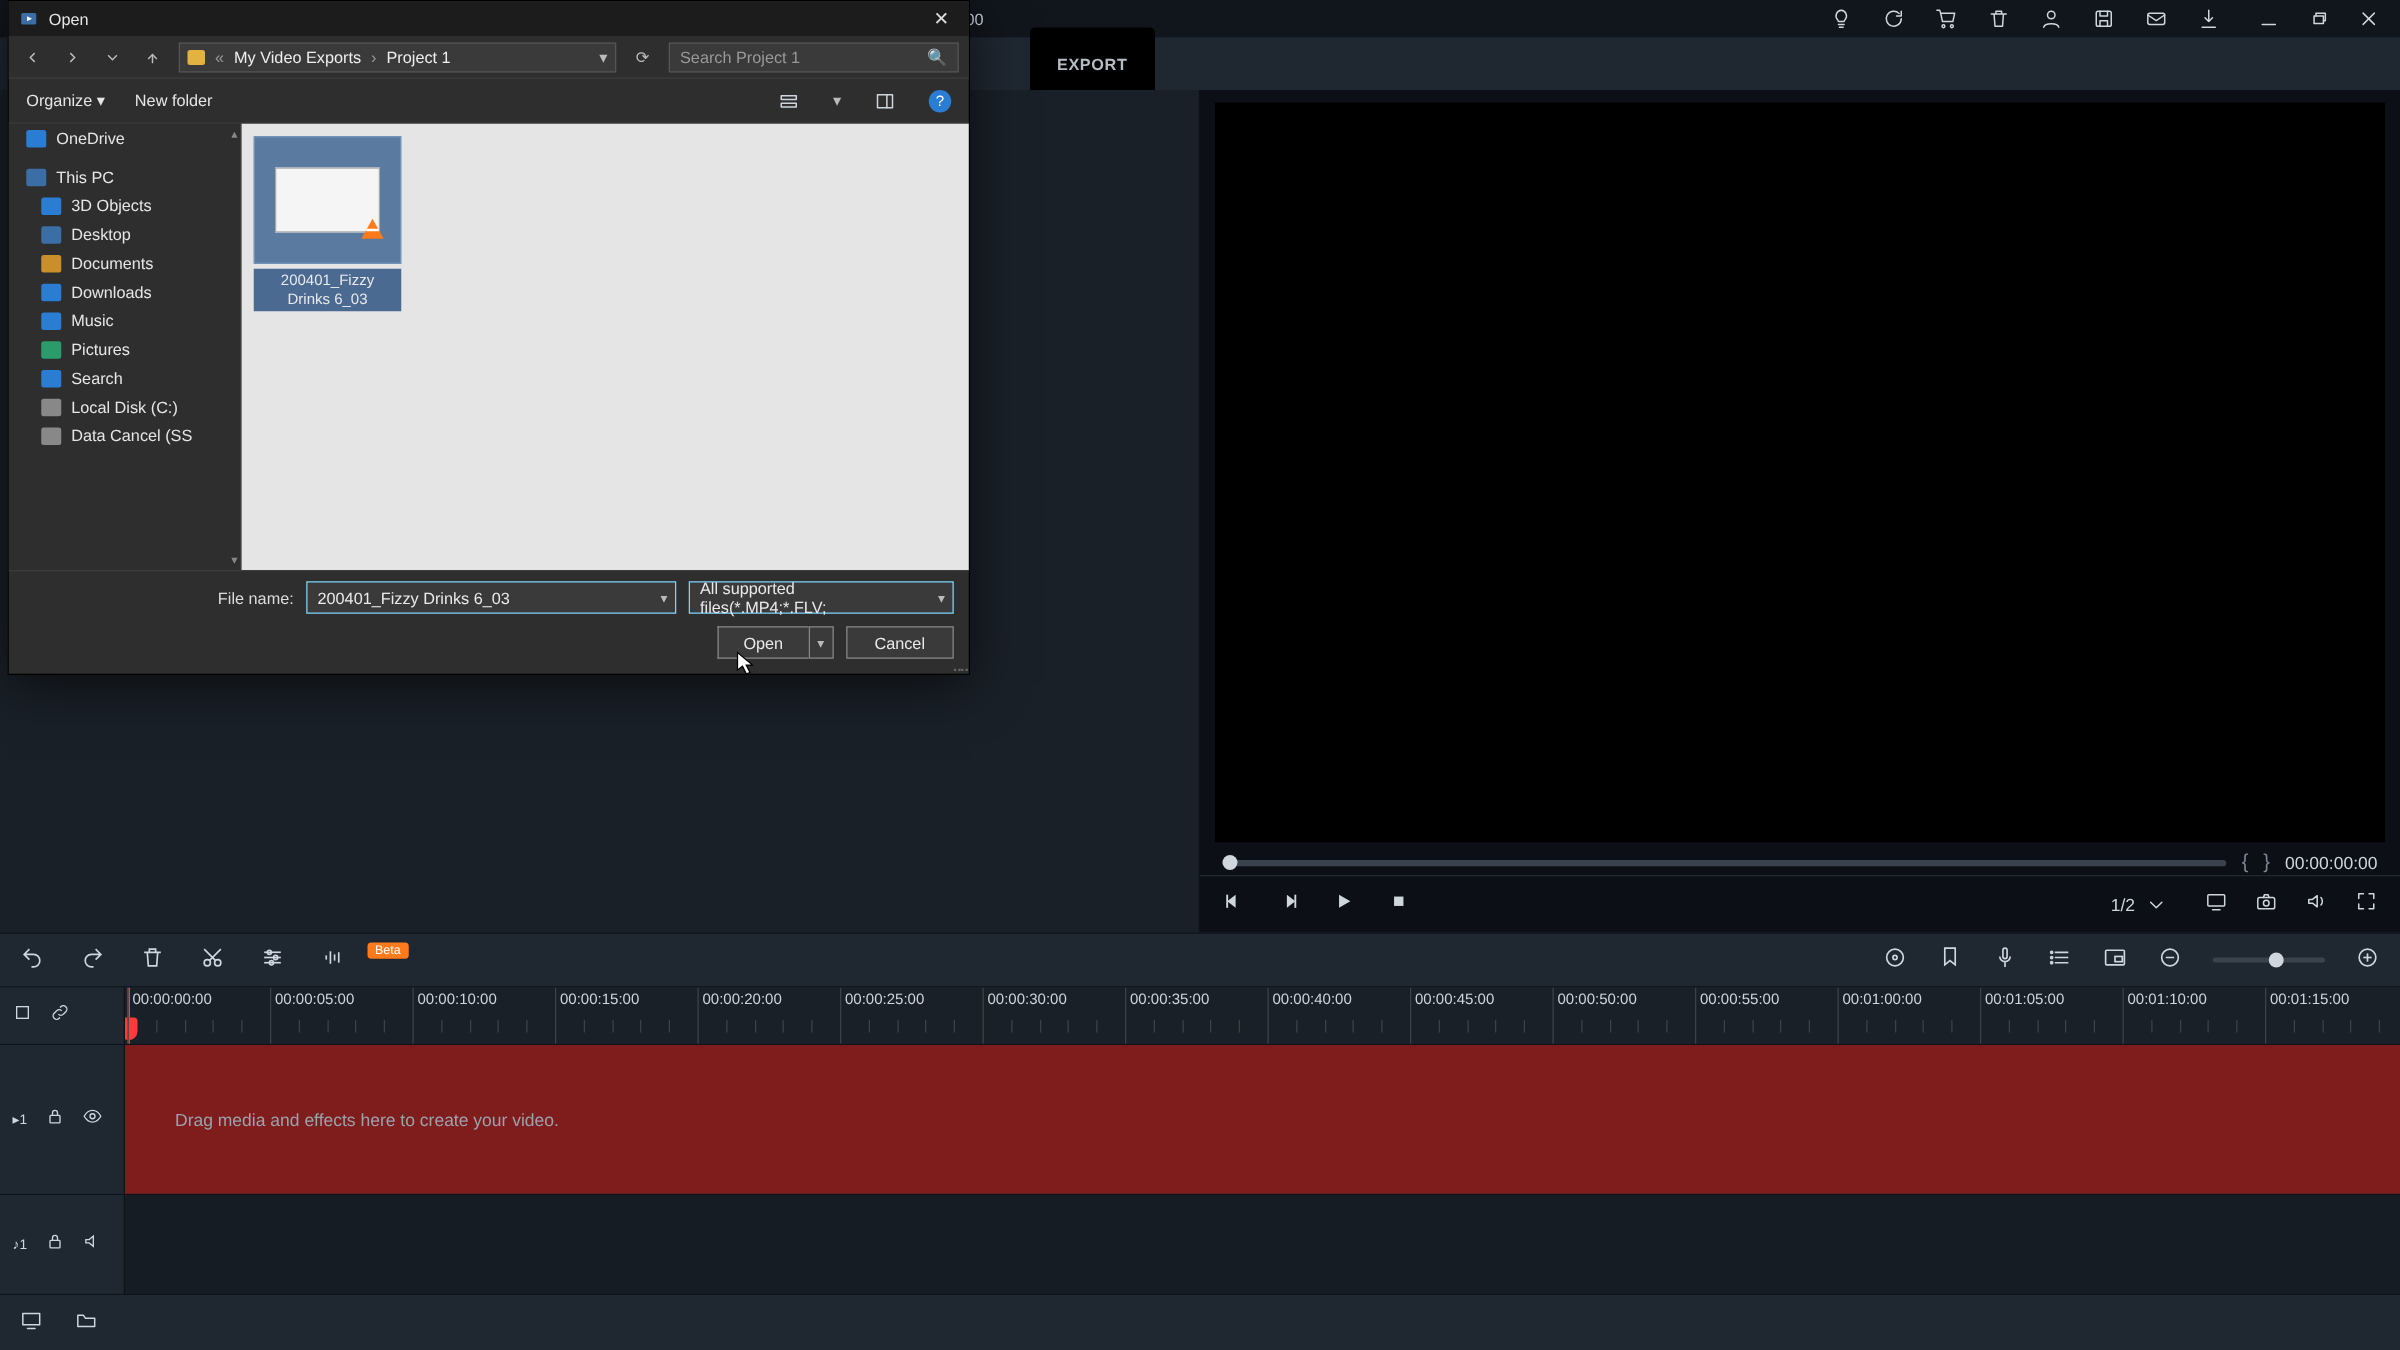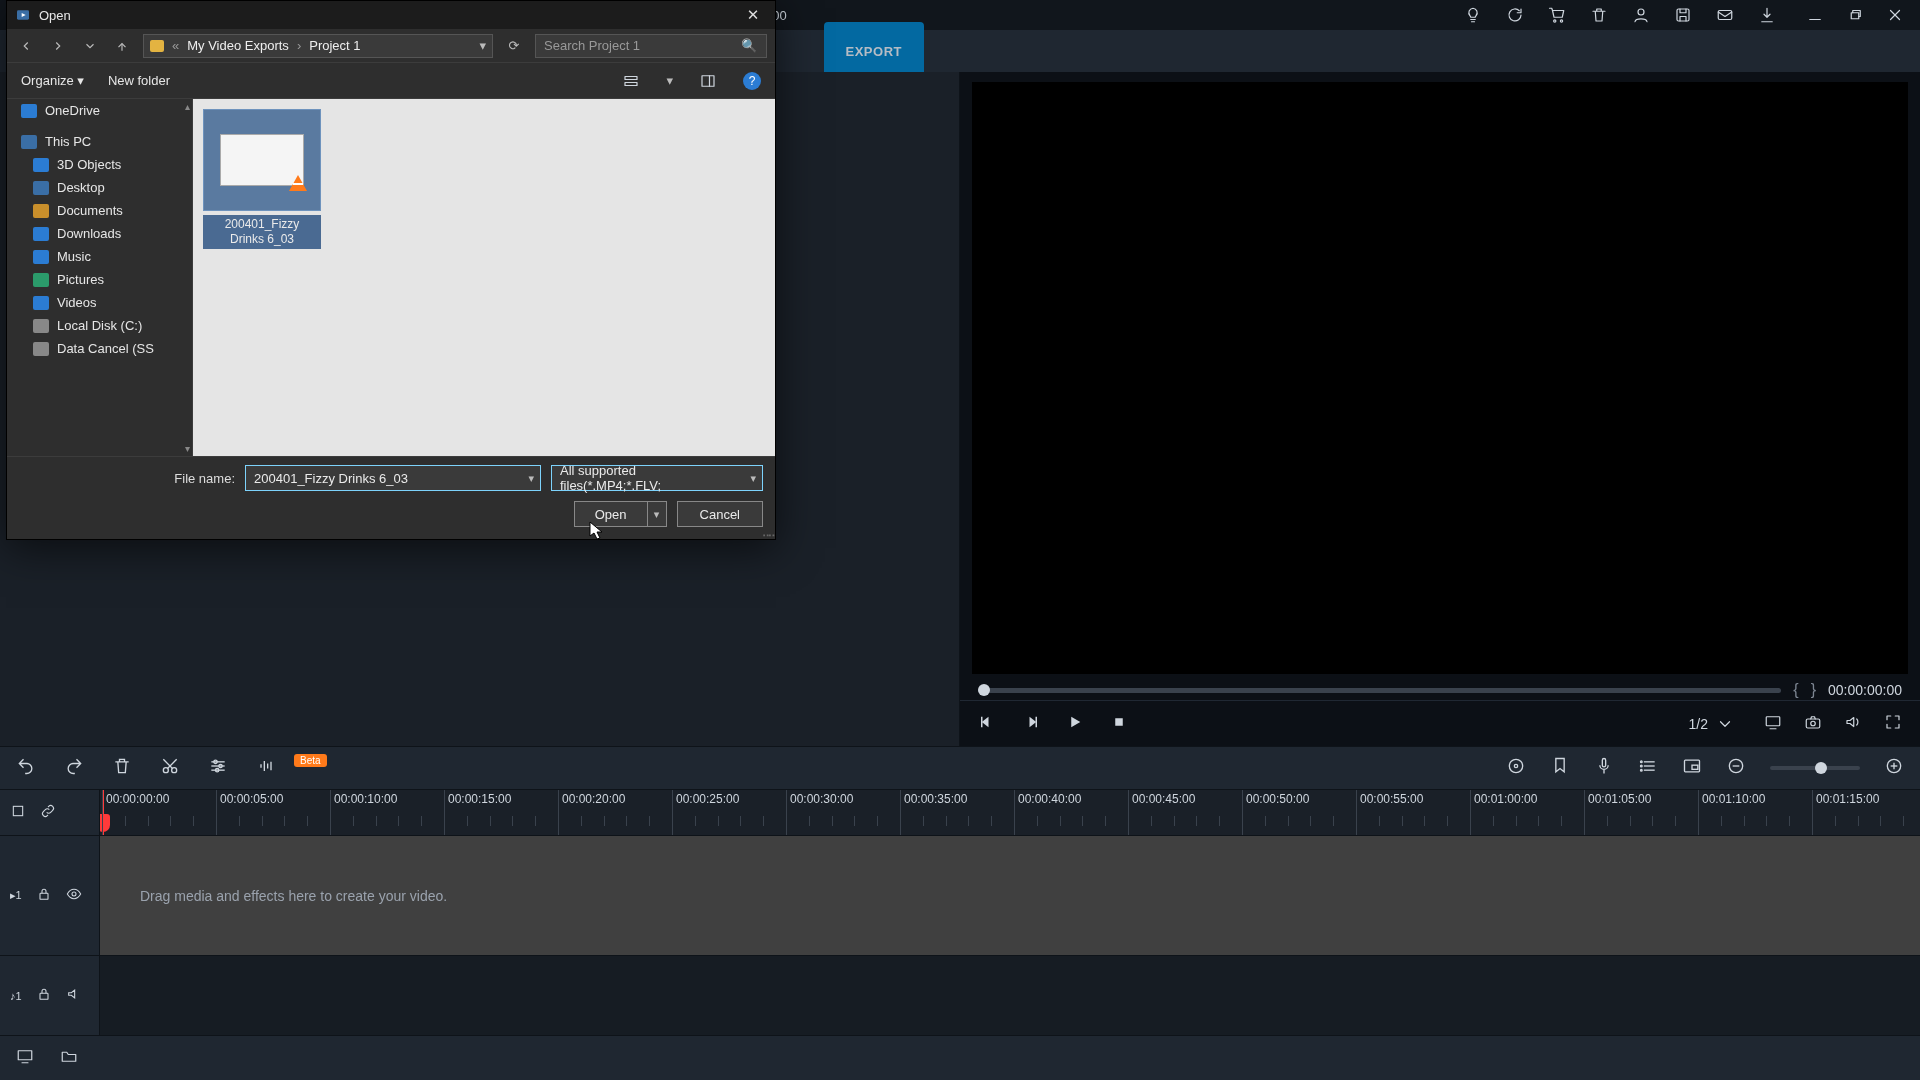--- a/index.html
+++ b/index.html
@@ -9,21 +9,21 @@
 .app { position: absolute; inset: 0; background: #1a2028; display: flex; flex-direction: column; }
 
 .app-titlebar { height: 30px; background: #11161c; color: #cfd6de; display: flex; align-items: center; }
 .app-titlebar .title { flex: 1; text-align: center; font-size: 13px; }
 .app-titlebar .tools { display: flex; gap: 24px; padding: 0 14px; align-items: center; }
 .app-titlebar .syswin { display: flex; gap: 22px; padding: 0 16px; align-items: center; }
 .app-titlebar .ico { width: 18px; height: 18px; display: flex; align-items: center; justify-content: center; color: #cfd6de; }
 .app-titlebar .ico svg { width: 18px; height: 18px; fill: none; stroke: #cfd6de; stroke-width: 1.6; }
 
 .app-toolbar { height: 42px; background: #1f2731; display: flex; align-items: center; padding: 0 16px; gap: 12px; }
-.export-btn { margin-left: auto; margin-right: 980px; background: #0369a1; color: #b6bcc4; padding: 22px 22px; border-radius: 4px; font-size: 13px; font-weight: 600; letter-spacing: .5px; }
+.export-btn { margin-left: auto; margin-right: 980px; background: #000000; color: #b6bcc4; padding: 22px 22px; border-radius: 4px; font-size: 13px; font-weight: 600; letter-spacing: .5px; }
 
 .media-row { height: 48px; background: #1a2028; display: flex; align-items: center; padding: 0 10px; gap: 14px; border-bottom: 1px solid #0e1319; }
 .search-input { flex: 0 0 180px; background: transparent; border: none; color: #cfd6de; font-size: 14px; padding: 6px 8px; }
 .media-row .spacer { flex: 1; }
 
 .workspace { flex: 1; display: flex; }
 .media-panel { width: 960px; background: #1a2028; border-right: 1px solid #0e1319; }
 .preview-panel { flex: 1; display: flex; flex-direction: column; background: #0c1016; }
 .preview-canvas { flex: 1; background: #000; margin: 10px 12px 6px 12px; min-height: 420px; }
 .preview-scrub { height: 20px; display: flex; align-items: center; padding: 0 18px; gap: 12px; }
@@ -52,21 +52,21 @@
 .track-head svg { width: 16px; height: 16px; stroke: #cfd6de; fill: none; stroke-width: 1.6; }
 .ruler { flex: 1; position: relative; background: #1a2028; overflow: hidden; }
 .ruler .tick { position: absolute; top: 0; height: 100%; border-left: 1px solid #3a424d; }
 .ruler .tick.minor { top: 26px; height: 10px; }
 .ruler .tick-label { position: absolute; top: 2px; font-size: 12px; color: #cfd6de; }
 .playhead { position: absolute; top: 0; bottom: 0; width: 2px; background: #ff3a3a; left: 2px; }
 .playhead::before { content: ""; position: absolute; top: 24px; left: -6px; width: 14px; height: 18px; background: #ff3a3a; border-radius: 3px 3px 7px 7px; }
 
 .track-row { display: flex; height: 120px; border-bottom: 1px solid #0e1319; }
 .track-row.small { height: 80px; }
-.track-body { flex: 1; background: #404040; position: relative; display: flex; align-items: center; padding-left: 40px; color: #9aa2ad; font-size: 14px; }
+.track-body { flex: 1; background: #7f1d1d; position: relative; display: flex; align-items: center; padding-left: 40px; color: #9aa2ad; font-size: 14px; }
 .track-body.dark { background: #161c23; }
 .track-label { font-size: 11px; color: #cfd6de; }
 
 
 .dialog { position: absolute; left: 6px; top: 0; width: 770px; height: 540px; background: #2e2e2e; color: #e6e6e6; border: 1px solid #000; box-shadow: 0 8px 40px rgba(0,0,0,.6); display: flex; flex-direction: column; font-size: 13px; }
 .dlg-title { height: 28px; background: #1c1c1c; display: flex; align-items: center; padding: 0 8px; gap: 8px; }
 .dlg-title .x { margin-left: auto; width: 28px; text-align: center; color: #ddd; font-size: 15px; }
 .dlg-title .appico { width: 16px; height: 16px; }
 .dlg-nav { height: 34px; background: #2e2e2e; display: flex; align-items: center; padding: 0 8px; gap: 10px; border-bottom: 1px solid #3c3c3c; }
 .dlg-nav .navbtn { width: 22px; height: 22px; display: flex; align-items: center; justify-content: center; color: #bbb; }
@@ -589,21 +589,21 @@
       <div class="side-item">
           <span class="ico ico-music"></span>
           <span>Music</span>
         </div>
       <div class="side-item">
           <span class="ico ico-pic"></span>
           <span>Pictures</span>
         </div>
       <div class="side-item">
           <span class="ico ico-vid"></span>
-          <span>Videos</span>
+          <span>Search</span>
         </div>
       <div class="side-item">
           <span class="ico ico-disk"></span>
           <span>Local Disk (C:)</span>
         </div>
       <div class="side-item">
           <span class="ico ico-disk2"></span>
           <span>Data Cancel (SS</span>
         </div>
       <span class="scroll-dn">▾</span>

